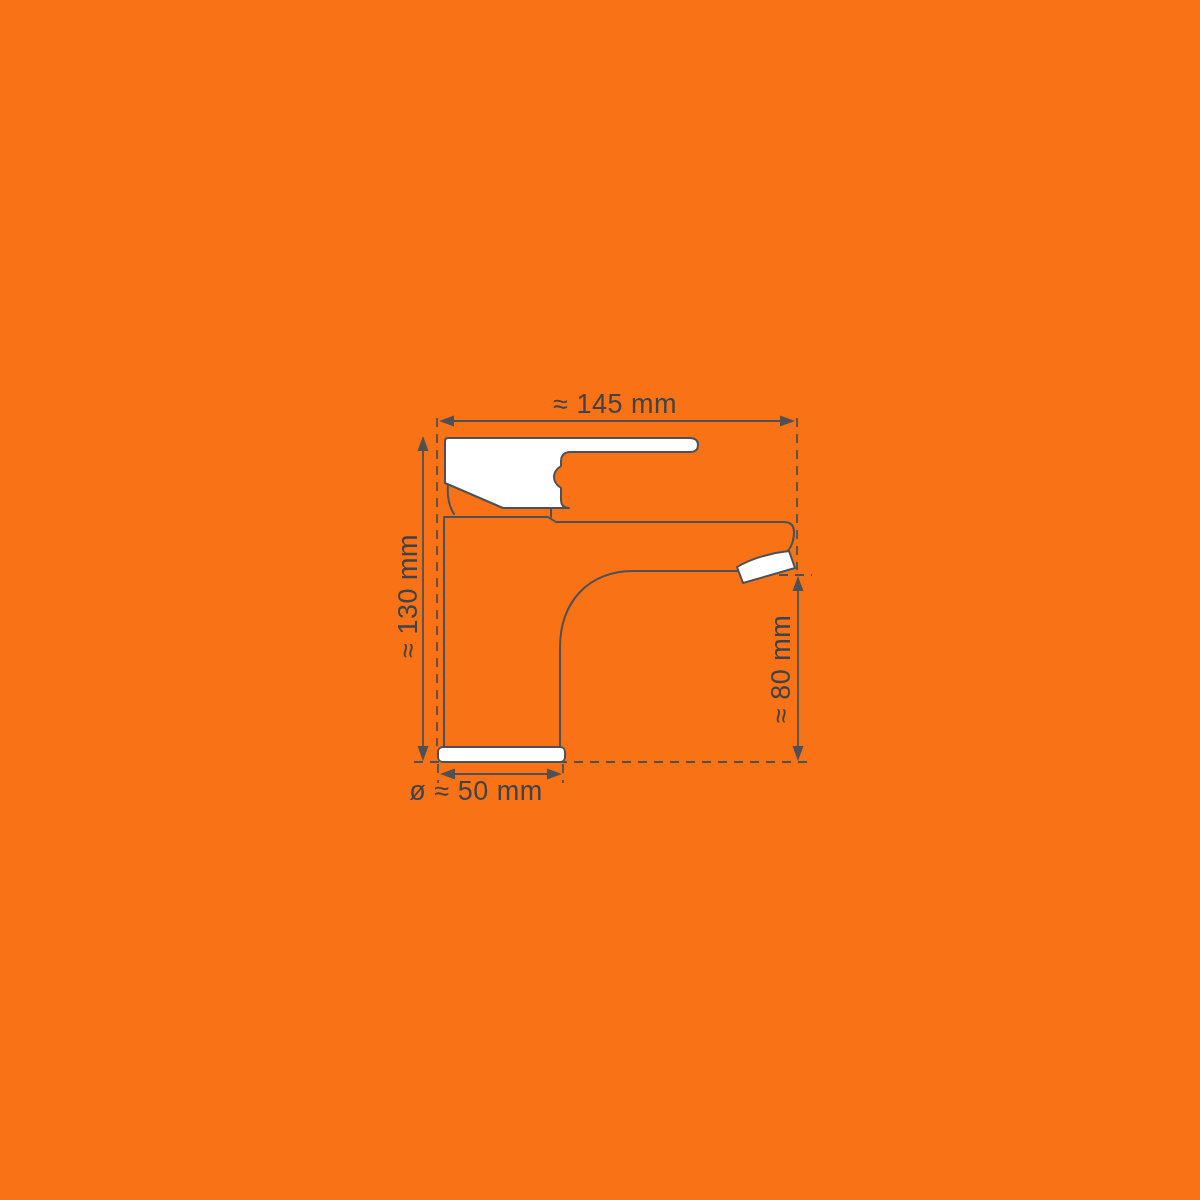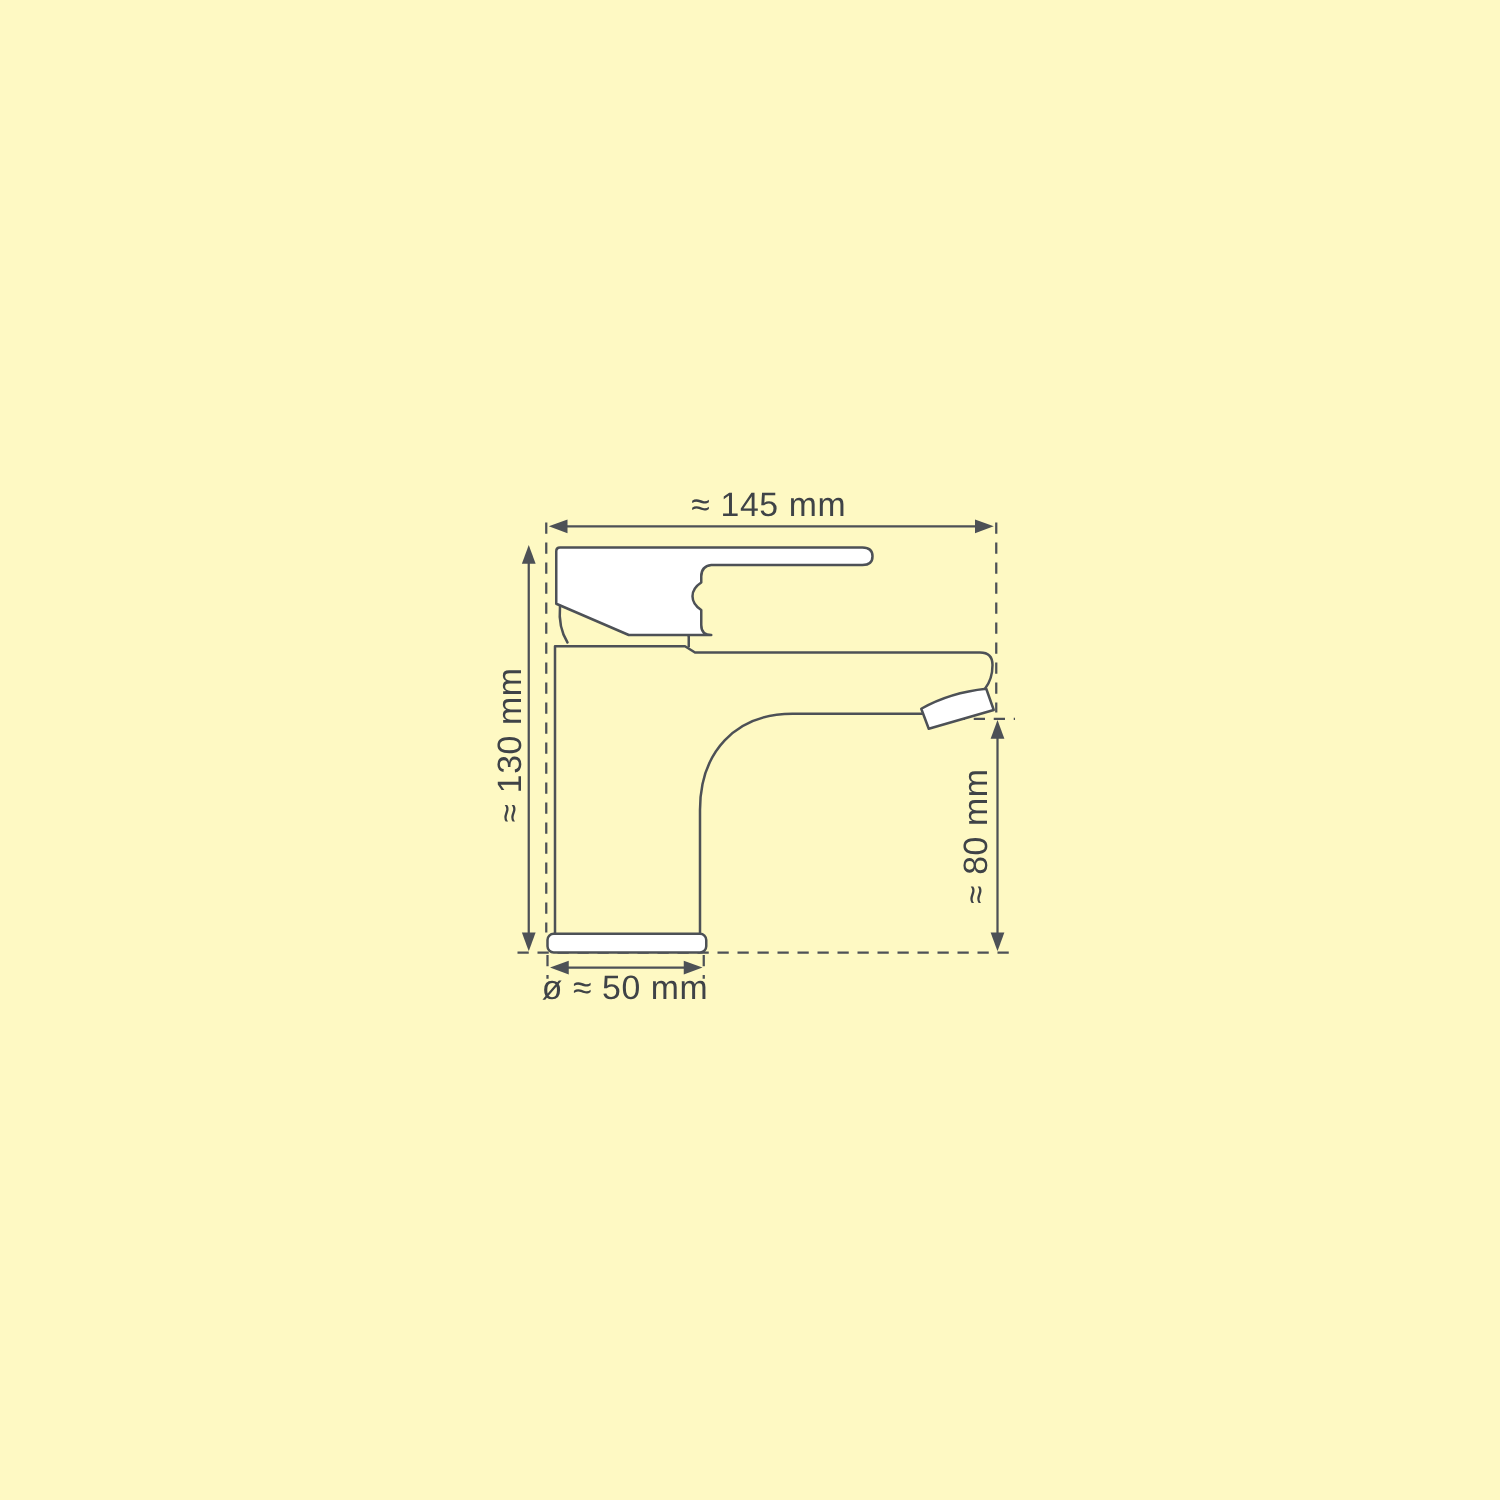--- a/index.html
+++ b/index.html
@@ -4,21 +4,21 @@
 <style>
   html, body {
     margin: 0;
     padding: 0;
     background: #ffffff;
   }
   #canvas {
     position: relative;
     width: 1200px;
     height: 1200px;
-    background: #fef9c3;
+    background: #f97316;
     font-family: "Liberation Sans", "DejaVu Sans", sans-serif;
     overflow: hidden;
   }
   #drawing-svg {
     position: absolute;
     left: 0;
     top: 0;
   }
   .dim-label {
     position: absolute;
@@ -114,15 +114,15 @@
       <rect class="outline-filled" x="438" y="747" width="127" height="15" rx="5" ry="5"></rect>
     </g>
   </svg>
 
   <div class="dim-label" style="left:615px; top:404px;">≈ 145 mm</div>
 
   <div class="dim-label vertical" style="left:408px; top:596px;">≈ 130 mm</div>
 
   <div class="dim-label vertical" style="left:781px; top:669px;">≈ 80 mm</div>
 
-  <div class="dim-label" style="left:500px; top:791px;">ø ≈ 50 mm</div>
+  <div class="dim-label" style="left:476px; top:791px;">ø ≈ 50 mm</div>
 
 </div>
 
 </body></html>

